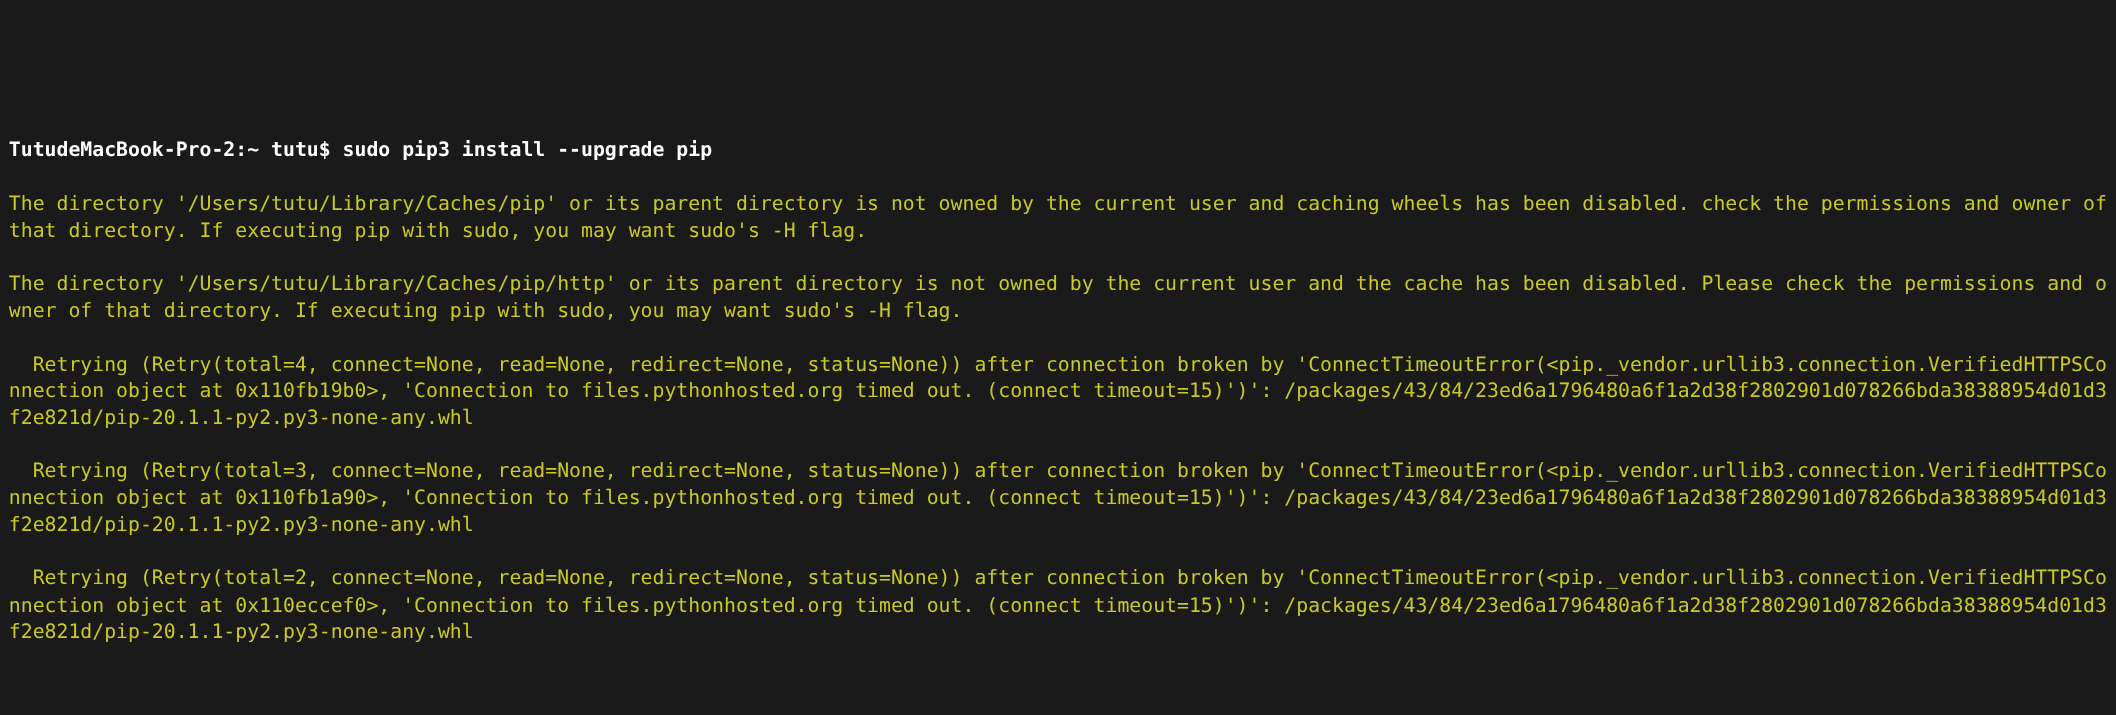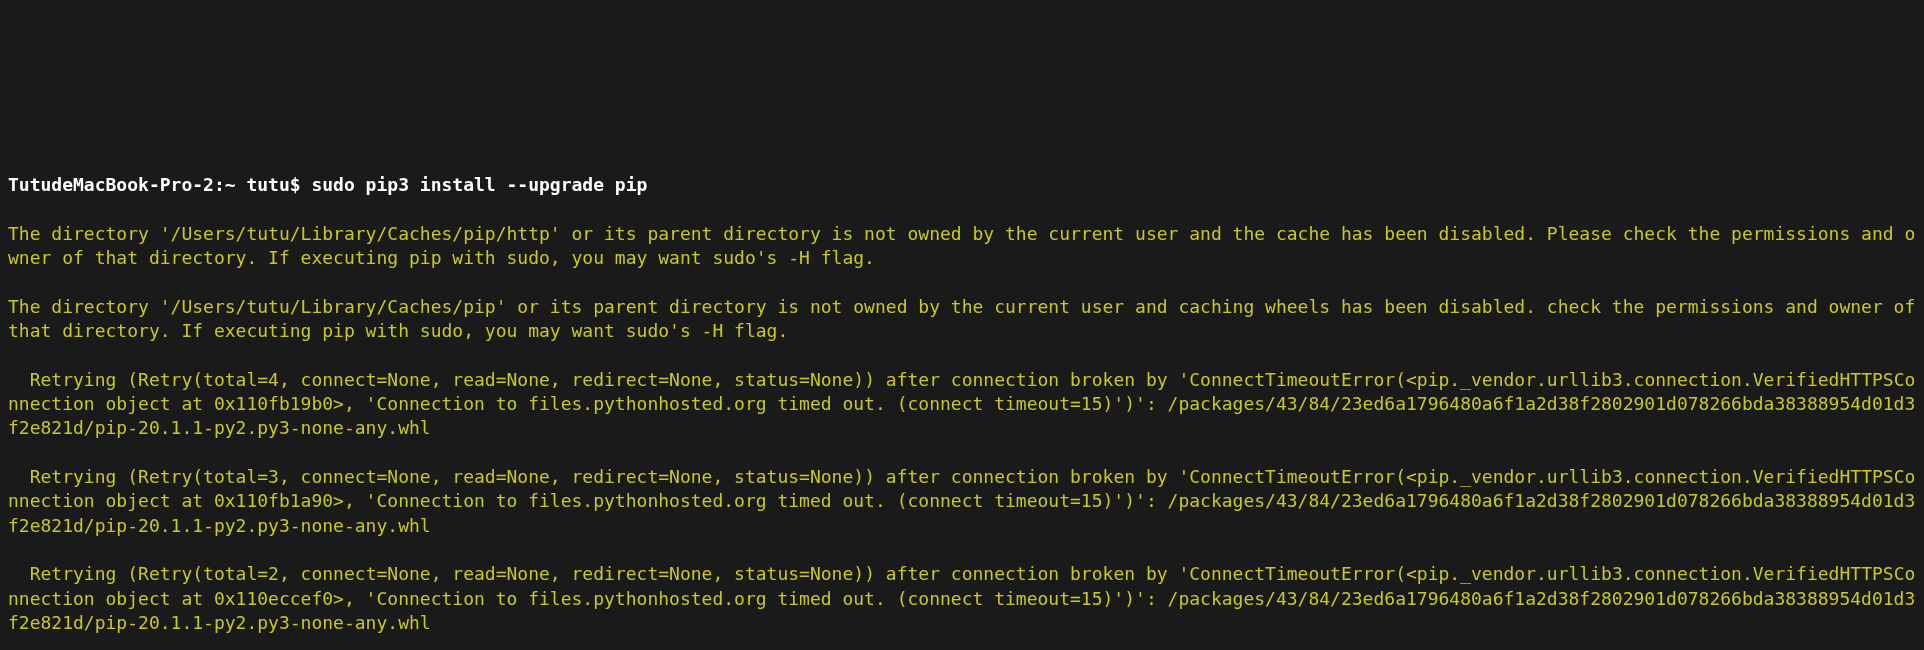--- a/index.html
+++ b/index.html
@@ -16,39 +16,38 @@
       padding: 4px 8px;
       white-space: pre-wrap;
       word-break: break-all;
       width: 1924px;
       height: 650px;
       overflow: hidden;
     }
     .prompt-line {
       color: #ffffff;
       font-weight: bold;
-      margin-top: 48px;
     }
     .warning {
       color: #c9c926;
     }
     .white-text {
       color: #ffffff;
       font-weight: bold;
     }
   </style>
 </head>
 <body>
 
 
 
 <div>
 <div class="prompt-line">TutudeMacBook-Pro-2:~ tutu$ sudo pip3 install --upgrade pip</div>
+<div class="warning">The directory '/Users/tutu/Library/Caches/pip' or its parent directory is not owned by the current user and caching wheels has been disabled. check the permissions and owner of that directory. If executing pip with sudo, you may want sudo's -H flag.</div>
 <div class="warning">The directory '/Users/tutu/Library/Caches/pip/http' or its parent directory is not owned by the current user and the cache has been disabled. Please check the permissions and owner of that directory. If executing pip with sudo, you may want sudo's -H flag.</div>
-<div class="warning">The directory '/Users/tutu/Library/Caches/pip' or its parent directory is not owned by the current user and caching wheels has been disabled. check the permissions and owner of that directory. If executing pip with sudo, you may want sudo's -H flag.</div>
 <div class="warning">  Retrying (Retry(total=4, connect=None, read=None, redirect=None, status=None)) after connection broken by 'ConnectTimeoutError(&lt;pip._vendor.urllib3.connection.VerifiedHTTPSConnection object at 0x110fb19b0&gt;, 'Connection to files.pythonhosted.org timed out. (connect timeout=15)')': /packages/43/84/23ed6a1796480a6f1a2d38f2802901d078266bda38388954d01d3f2e821d/pip-20.1.1-py2.py3-none-any.whl</div>
 <div class="warning">  Retrying (Retry(total=3, connect=None, read=None, redirect=None, status=None)) after connection broken by 'ConnectTimeoutError(&lt;pip._vendor.urllib3.connection.VerifiedHTTPSConnection object at 0x110fb1a90&gt;, 'Connection to files.pythonhosted.org timed out. (connect timeout=15)')': /packages/43/84/23ed6a1796480a6f1a2d38f2802901d078266bda38388954d01d3f2e821d/pip-20.1.1-py2.py3-none-any.whl</div>
 <div class="warning">  Retrying (Retry(total=2, connect=None, read=None, redirect=None, status=None)) after connection broken by 'ConnectTimeoutError(&lt;pip._vendor.urllib3.connection.VerifiedHTTPSConnection object at 0x110eccef0&gt;, 'Connection to files.pythonhosted.org timed out. (connect timeout=15)')': /packages/43/84/23ed6a1796480a6f1a2d38f2802901d078266bda38388954d01d3f2e821d/pip-20.1.1-py2.py3-none-any.whl</div>
 
 
 
 
 
 
 

